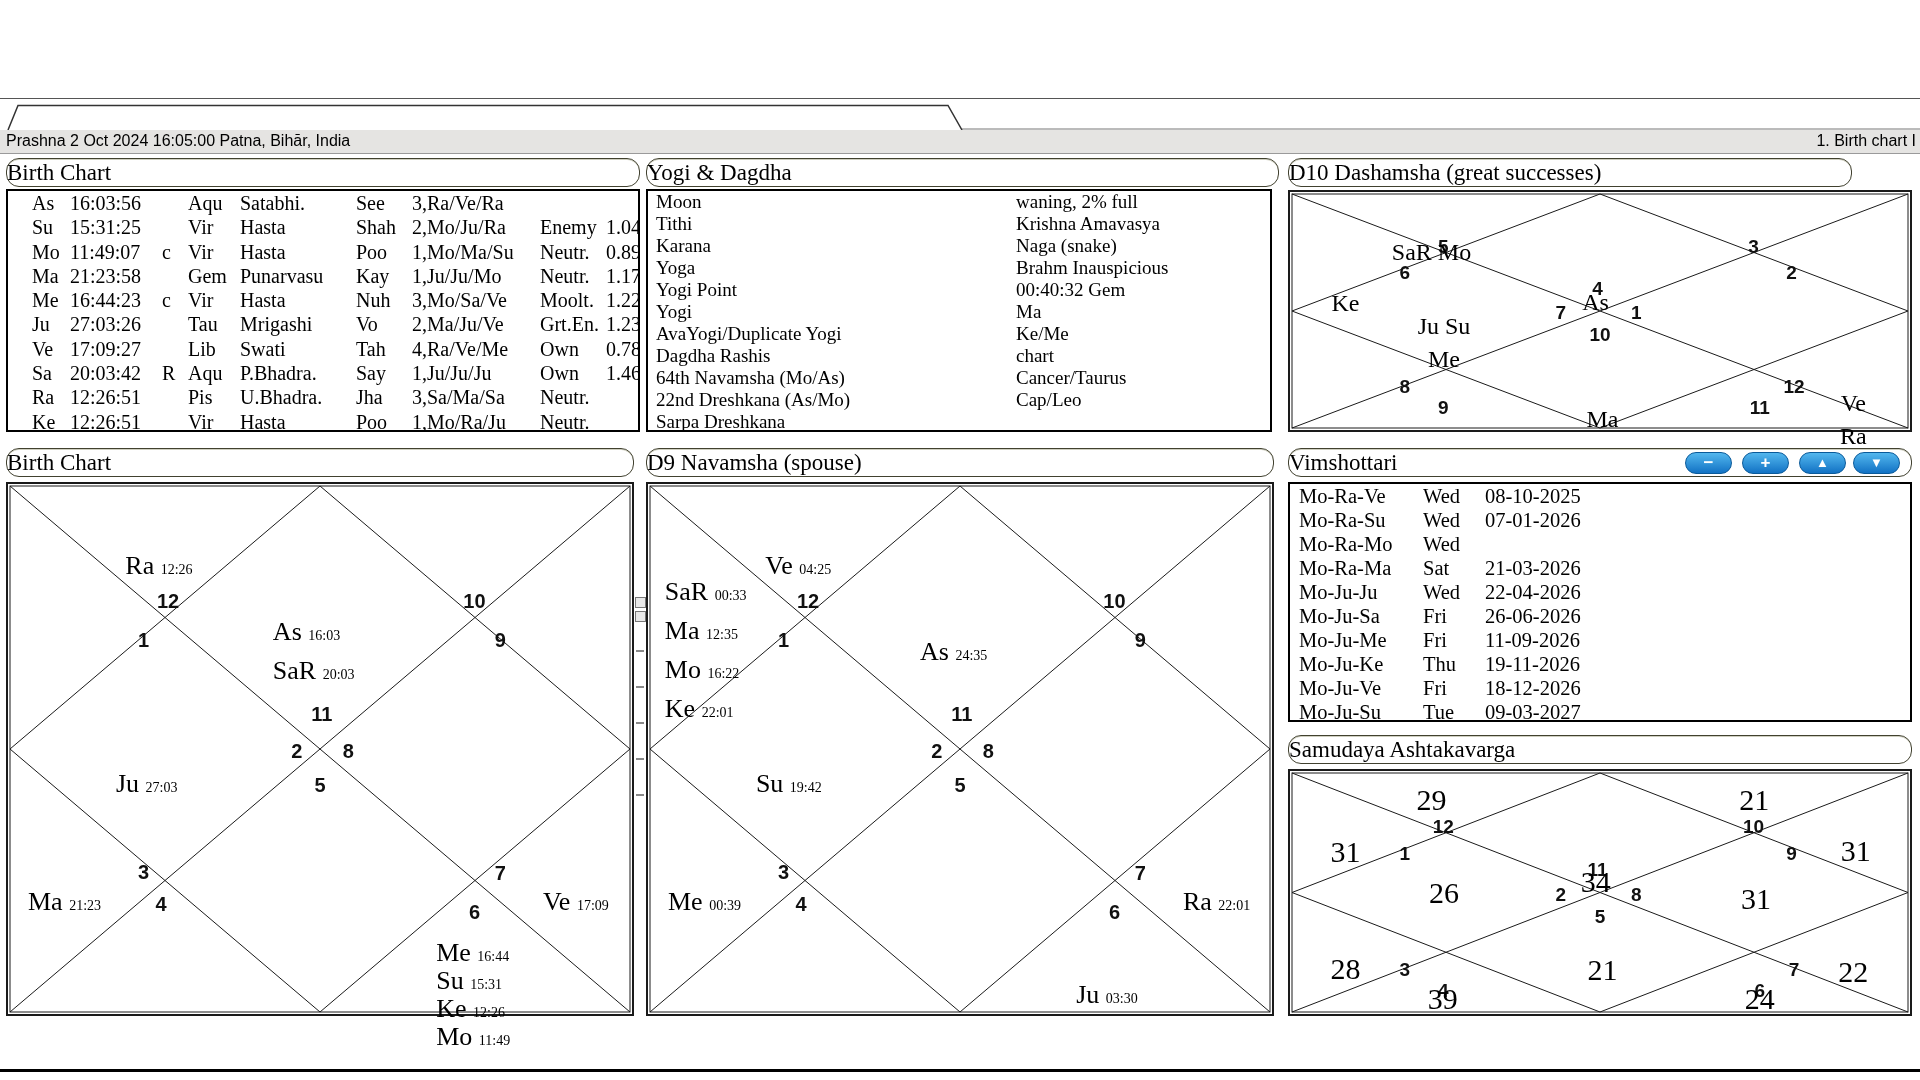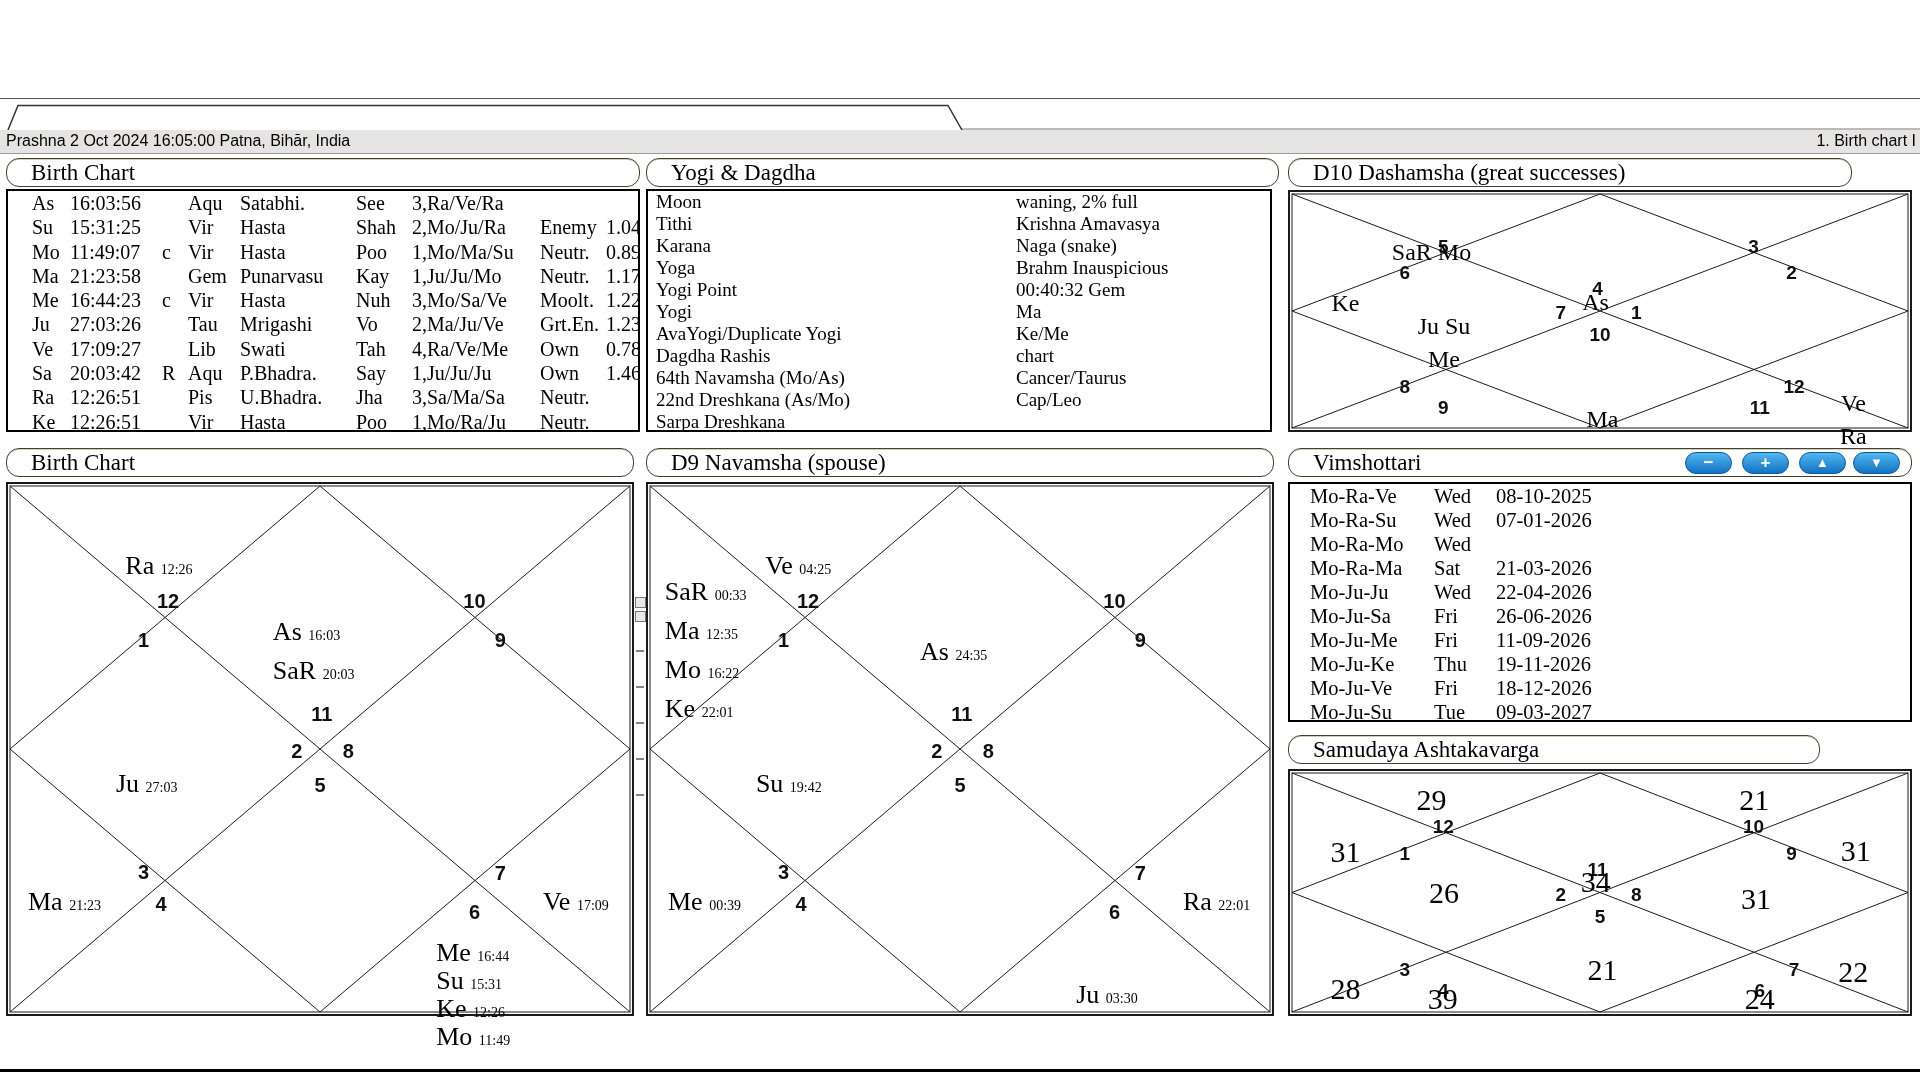--- a/index.html
+++ b/index.html
@@ -8,33 +8,33 @@
   
   #tabstrip{position:absolute;left:0;top:96px;width:1920px;height:34px;}
   #tab-label{position:absolute;left:0;top:103px;width:960px;text-align:center;font-size:17px;}
   
   #titlebar{position:absolute;left:0;top:130px;width:1920px;height:23px;background:#e5e4e2;
             border-bottom:1px solid #9a9a9a;font-size:16px;line-height:22px;}
   #titlebar .lft{position:absolute;left:6px;top:0;}
   #titlebar .rgt{position:absolute;right:4px;top:0;}
   
   .gbox{position:absolute;height:29px;border:1.5px solid #41412f;border-radius:13px;background:#fff;
-        font-family:"Liberation Serif",serif;font-size:23px;line-height:27px;padding-left:24px;
+        font-family:"Liberation Serif",serif;font-size:23px;line-height:27px;padding-left:0;
         box-sizing:border-box;box-shadow:inset 0 1px 0 #cfcfc0;}
   
   .cbox{position:absolute;background:#fff;border:2px solid #000;box-sizing:border-box;overflow:hidden;}
   
   .prow{display:grid;grid-template-columns:38px 92px 26px 52px 116px 56px 128px 66px 1fr;
         padding-left:24px;height:24.3px;line-height:24.3px;
         font-family:"Liberation Serif",serif;font-size:20px;white-space:nowrap;}
   
   .yrow{display:grid;grid-template-columns:360px 1fr;padding-left:8px;height:22px;line-height:22px;
         font-family:"Liberation Serif",serif;font-size:19px;white-space:nowrap;}
   
-  .vrow{display:grid;grid-template-columns:124px 62px 1fr;padding-left:20px;height:24px;line-height:24px;
+  .vrow{display:grid;grid-template-columns:124px 62px 1fr;padding-left:9px;height:24px;line-height:24px;
         font-family:"Liberation Serif",serif;font-size:20.5px;white-space:nowrap;}
   .vbtn{position:absolute;top:2.5px;width:47px;height:22px;border-radius:11px;
         background:linear-gradient(#53b7ee,#1272c4);border:1px solid #0a5a9a;color:#fff;
         text-align:center;font-family:"Liberation Sans",sans-serif;cursor:pointer;box-sizing:border-box;}
   .vbtn span{display:block;line-height:19px;font-weight:bold;font-size:17px;}
   .vbtn .arr{font-size:13px;line-height:20px;}
   
   .chart{position:absolute;background:#fff;}
   .chart svg{position:absolute;left:0;top:0;}
   .sig{position:absolute;transform:translate(-50%,-50%);font-family:"Liberation Sans",sans-serif;
@@ -87,21 +87,21 @@
     <span>Vimshottari</span>
     <span id="vbtns"><span class="vbtn" style="left: 396px;">
           <span>−</span>
         </span><span class="vbtn" style="left: 453px;">
           <span>+</span>
         </span><span class="vbtn" style="left: 510px;">
           <span class="arr">▲</span>
         </span><span class="vbtn" style="left: 564px;">
           <span class="arr">▼</span>
         </span></span></div>
-  <div class="gbox" style="left:1288px;top:735px;width:532px;">
+  <div class="gbox" style="left:1288px;top:735px;width:624px;">
     <span>Samudaya Ashtakavarga</span></div>
 
   <div class="cbox" id="planet-table" style="left:6px;top:189px;width:634px;height:243px;">
       <div class="prow">
         <span>As</span>
         <span>16:03:56</span>
         <span></span>
         <span>Aqu</span>
         <span>Satabhi.</span>
         <span>See</span>
@@ -445,21 +445,21 @@
       </svg>
       <div class="sig" style="left: 49.6%; top: 41%;">11</div>
       <div class="aval" style="left: 49.3%; top: 33%; margin-top: 31px;">34</div>
       <div class="sig" style="left: 24.9%; top: 23.5%;">12</div>
       <div class="aval" style="left: 23%; top: 12.4%;">29</div>
       <div class="sig" style="left: 18.7%; top: 34.5%;">1</div>
       <div class="aval" style="left: 9.2%; top: 33.5%;">31</div>
       <div class="sig" style="left: 43.7%; top: 51%;">2</div>
       <div class="aval" style="left: 25%; top: 50%;">26</div>
       <div class="sig" style="left: 18.7%; top: 81.5%;">3</div>
-      <div class="aval" style="left: 9.2%; top: 81%; margin-top: 20px;">28</div>
+      <div class="aval" style="left: 9.2%; top: 81%;">28</div>
       <div class="sig" style="left: 24.9%; top: 90%;">4</div>
       <div class="aval" style="left: 24.8%; top: 93%;">39</div>
       <div class="sig" style="left: 50%; top: 60%;">5</div>
       <div class="aval" style="left: 50.4%; top: 81.5%;">21</div>
       <div class="sig" style="left: 75.6%; top: 90%;">6</div>
       <div class="aval" style="left: 75.6%; top: 93%;">24</div>
       <div class="sig" style="left: 81.1%; top: 81.5%;">7</div>
       <div class="aval" style="left: 90.6%; top: 82%;">22</div>
       <div class="sig" style="left: 55.8%; top: 51%;">8</div>
       <div class="aval" style="left: 75%; top: 52.6%;">31</div>

